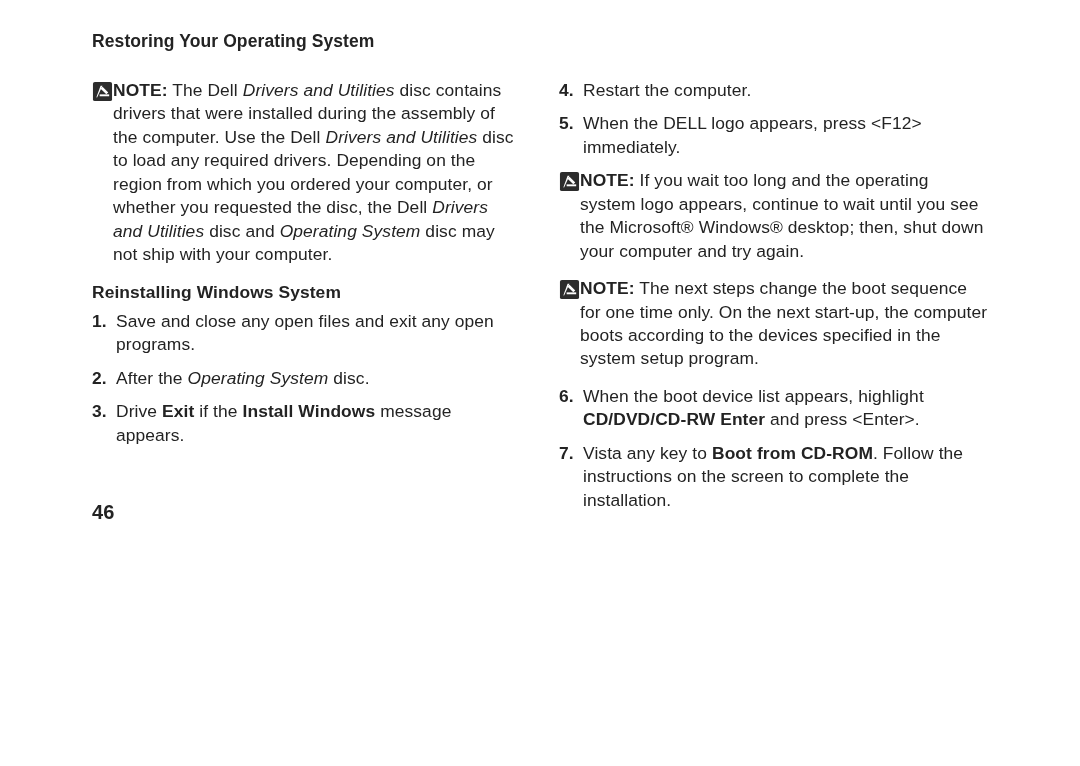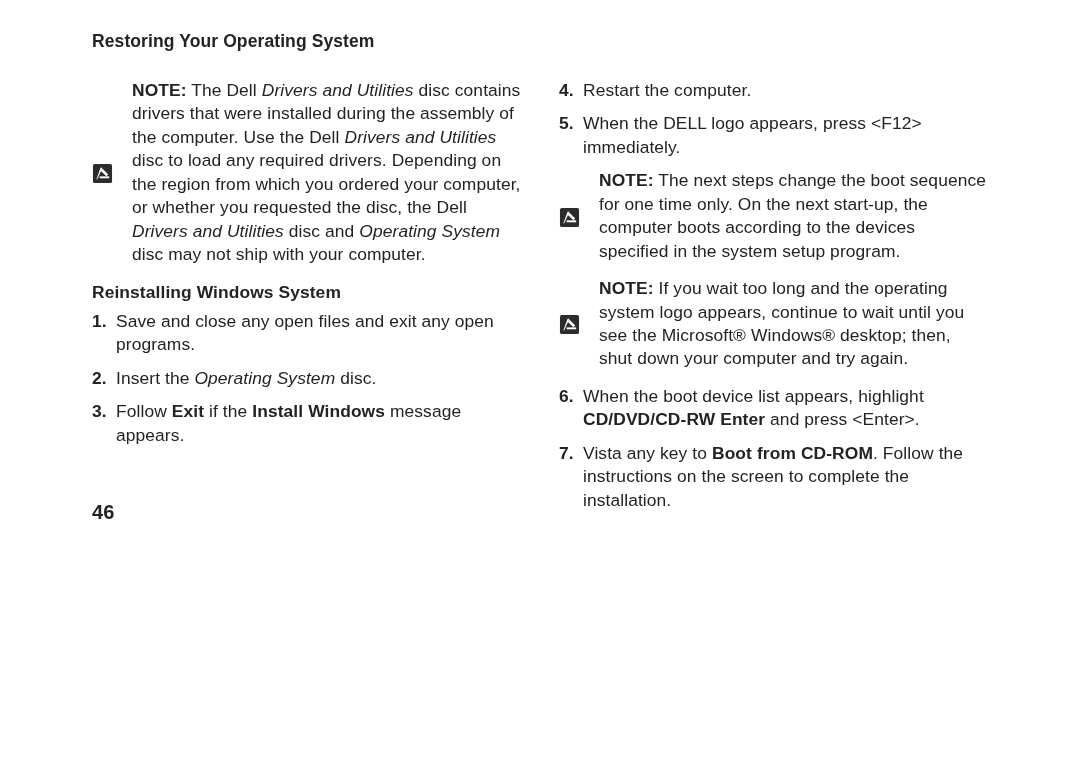--- a/index.html
+++ b/index.html
@@ -28,22 +28,22 @@
   }
   .columns {
     display: flex;
     gap: 38px;
   }
   .col {
     width: 50%;
   }
   .note-block {
     display: flex;
-    align-items: center;
-    gap: 19px;
+    align-items: flex-start;
+    gap: 0;
     margin-bottom: 14px;
   }
   .note-icon {
     flex: 0 0 auto;
     width: 21px;
     height: 21px;
     margin-top: 2px;
   }
   .note-icon svg { display: block; }
   .note-text { flex: 1; }
@@ -110,27 +110,27 @@
 
 
       <ol class="olist">
         <li>
           <span class="num">1.</span>
           <span class="txt">Save and close any open files and exit any open programs.</span>
         </li>
         <li>
           <span class="num">2.</span>
           <span class="txt">
-            <span>Insert the </span><span class="i">Operating System</span><span> disc.</span>
+            <span>After the </span><span class="i">Operating System</span><span> disc.</span>
           </span>
         </li>
         <li>
           <span class="num">3.</span>
           <span class="txt">
-            <span>Follow </span><span class="b">Exit</span><span> if the </span><span class="b">Install Windows</span><span> message appears.</span>
+            <span>Drive </span><span class="b">Exit</span><span> if the </span><span class="b">Install Windows</span><span> message appears.</span>
           </span>
         </li>
       </ol>
 
     </div>
 
     <div class="col">
 
       <ol class="olist">
         <li>
@@ -146,35 +146,35 @@
       <div class="note-block">
         <span class="note-icon">
           <svg viewBox="0 0 22 22" width="21" height="21">
             <rect x="1" y="1" width="20" height="20" rx="2" fill="#2c2c2c"></rect>
             <path d="M5 16 L9 5 L11 5 L5 18 Z" fill="#ffffff"></path>
             <path d="M8 14 L18 14 L18 16 L8 16 Z" fill="#ffffff"></path>
             <path d="M11 6 L17 12 L15 14 L9 8 Z" fill="#ffffff"></path>
           </svg>
         </span>
         <span class="note-text">
-          <span class="b">NOTE:</span><span> The next steps change the boot sequence for one time only. On the next start-up, the computer boots according to the devices specified in the system setup program.</span>
+          <span class="b">NOTE:</span><span> If you wait too long and the operating system logo appears, continue to wait until you see the Microsoft® Windows® desktop; then, shut down your computer and try again.</span>
         </span>
       </div>
 
       <div class="note-block">
         <span class="note-icon">
           <svg viewBox="0 0 22 22" width="21" height="21">
             <rect x="1" y="1" width="20" height="20" rx="2" fill="#2c2c2c"></rect>
             <path d="M5 16 L9 5 L11 5 L5 18 Z" fill="#ffffff"></path>
             <path d="M8 14 L18 14 L18 16 L8 16 Z" fill="#ffffff"></path>
             <path d="M11 6 L17 12 L15 14 L9 8 Z" fill="#ffffff"></path>
           </svg>
         </span>
         <span class="note-text">
-          <span class="b">NOTE:</span><span> If you wait too long and the operating system logo appears, continue to wait until you see the Microsoft® Windows® desktop; then, shut down your computer and try again.</span>
+          <span class="b">NOTE:</span><span> The next steps change the boot sequence for one time only. On the next start-up, the computer boots according to the devices specified in the system setup program.</span>
         </span>
       </div>
 
       <ol class="olist">
         <li>
           <span class="num">6.</span>
           <span class="txt">
             <span>When the boot device list appears, highlight </span><span class="b">CD/DVD/CD-RW Enter</span><span> and press &lt;Enter&gt;.</span>
           </span>
         </li>

